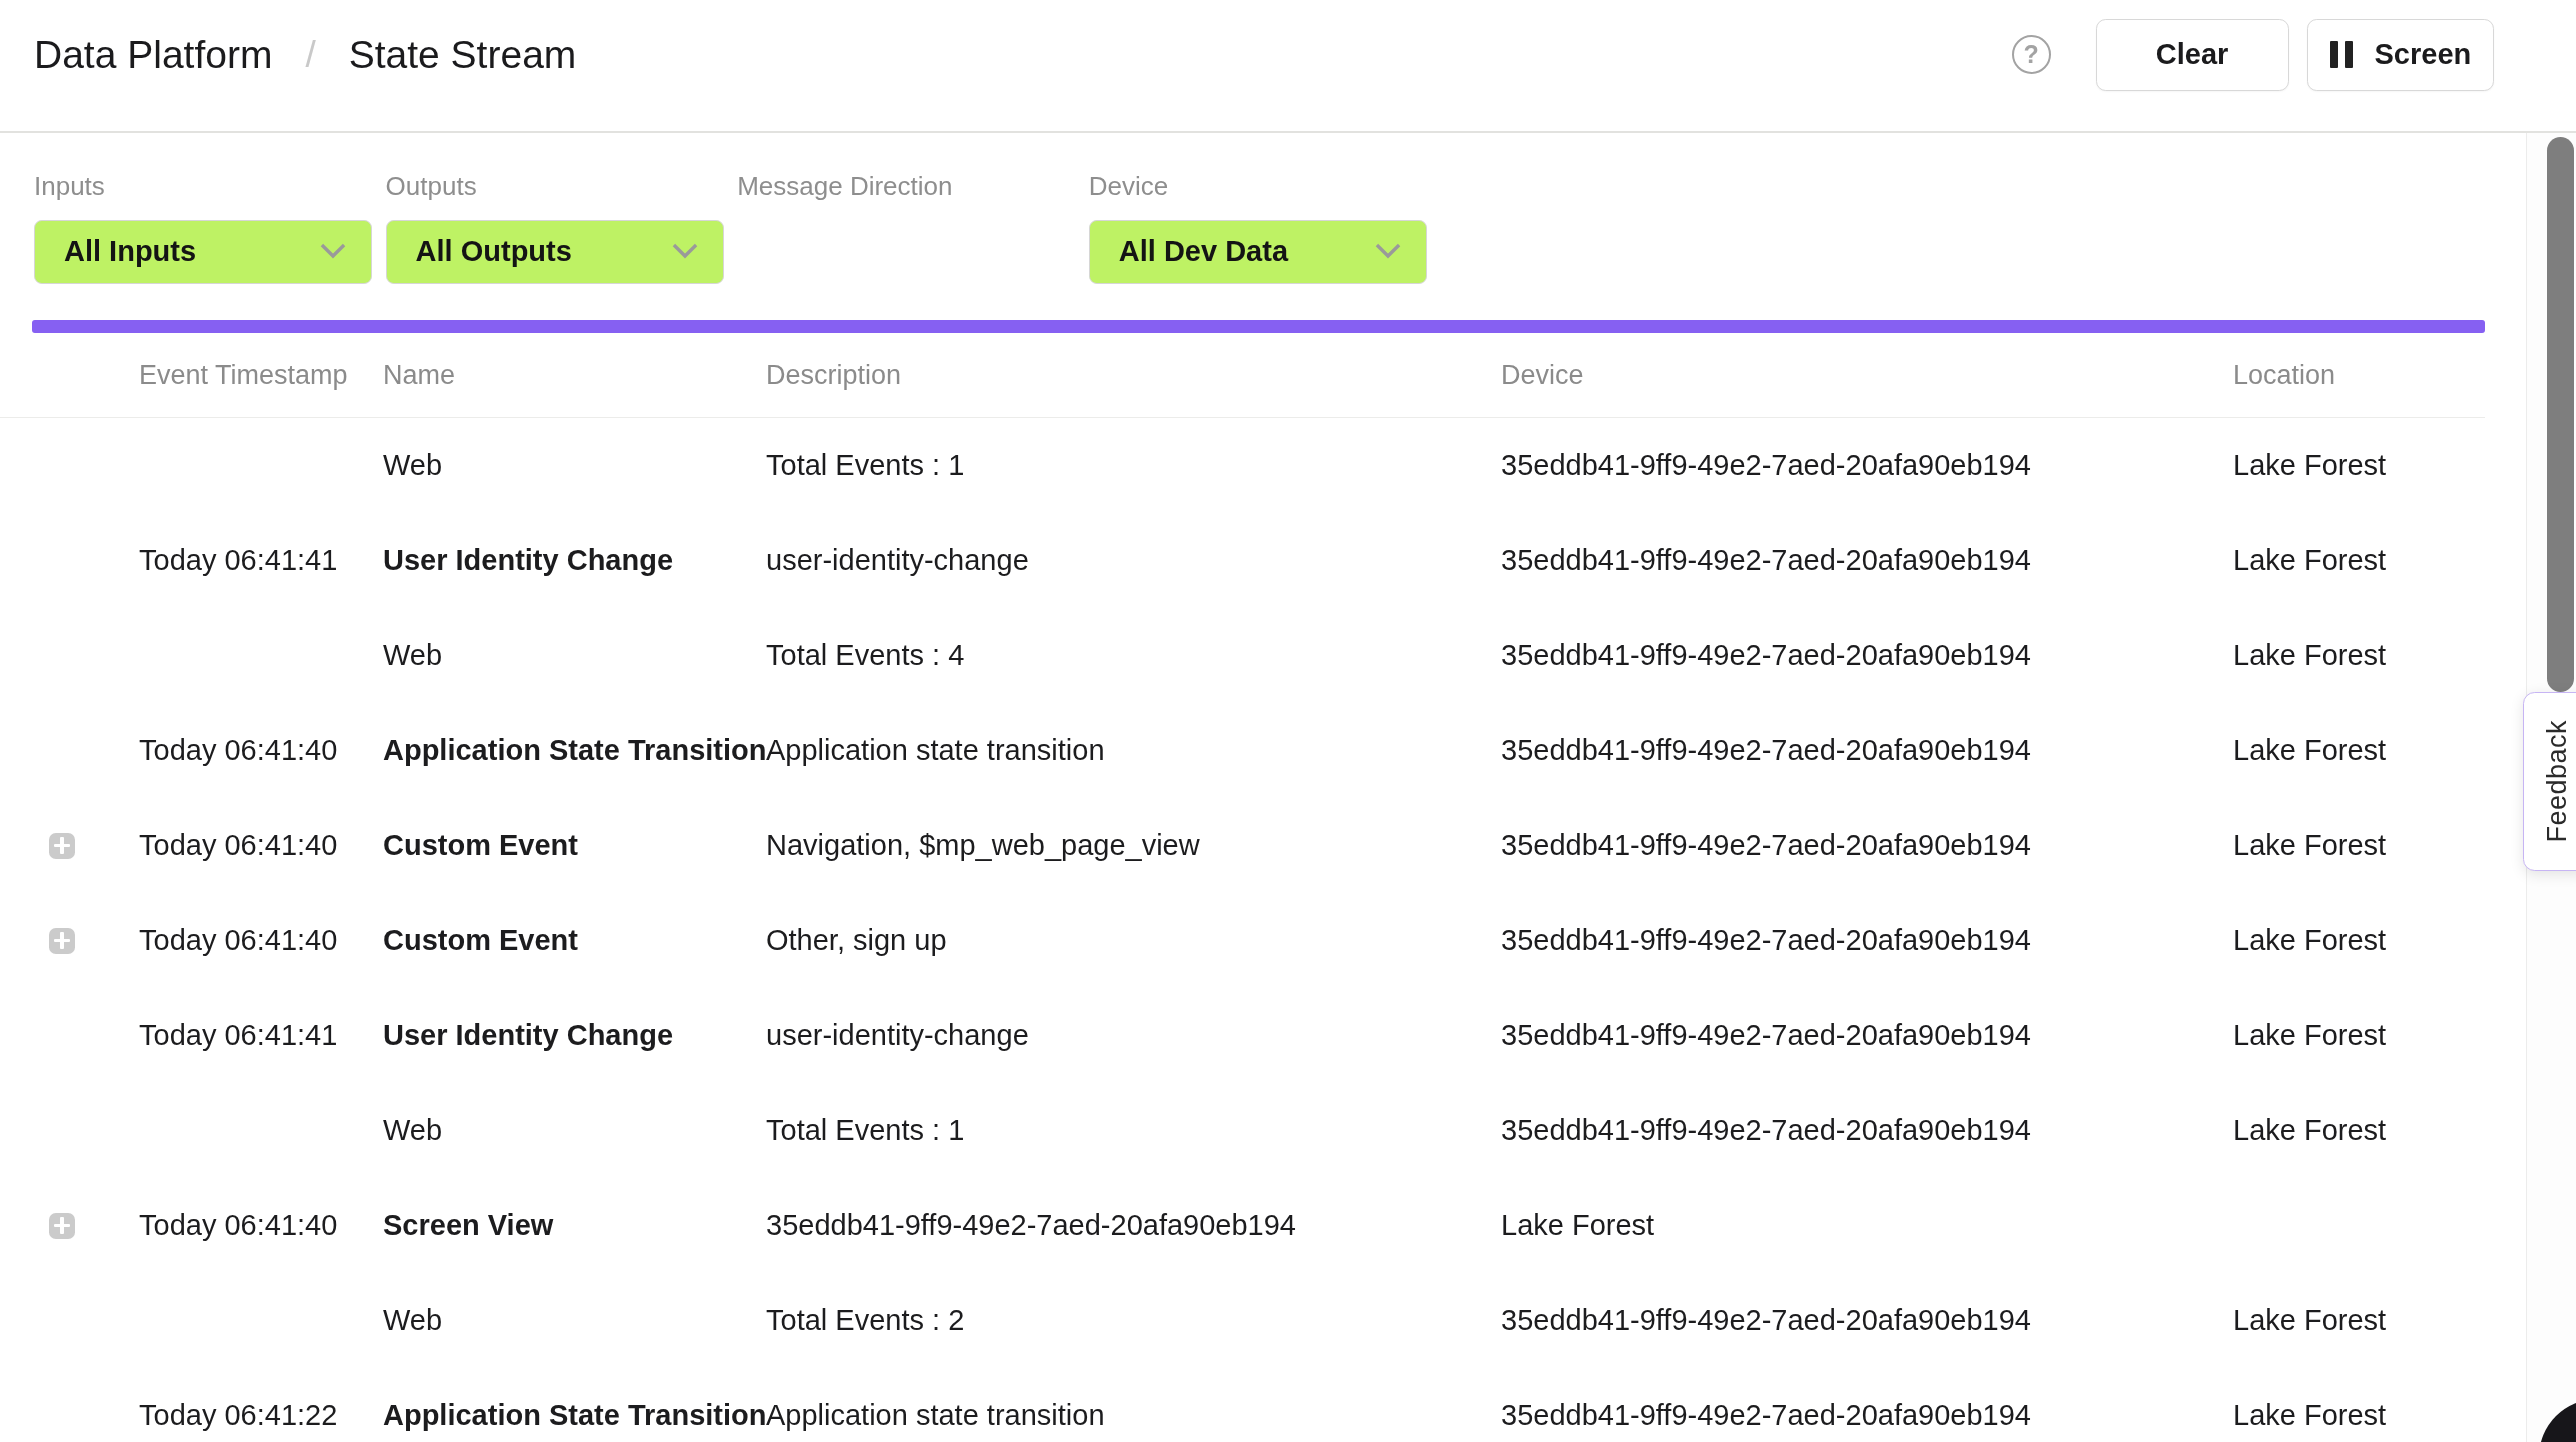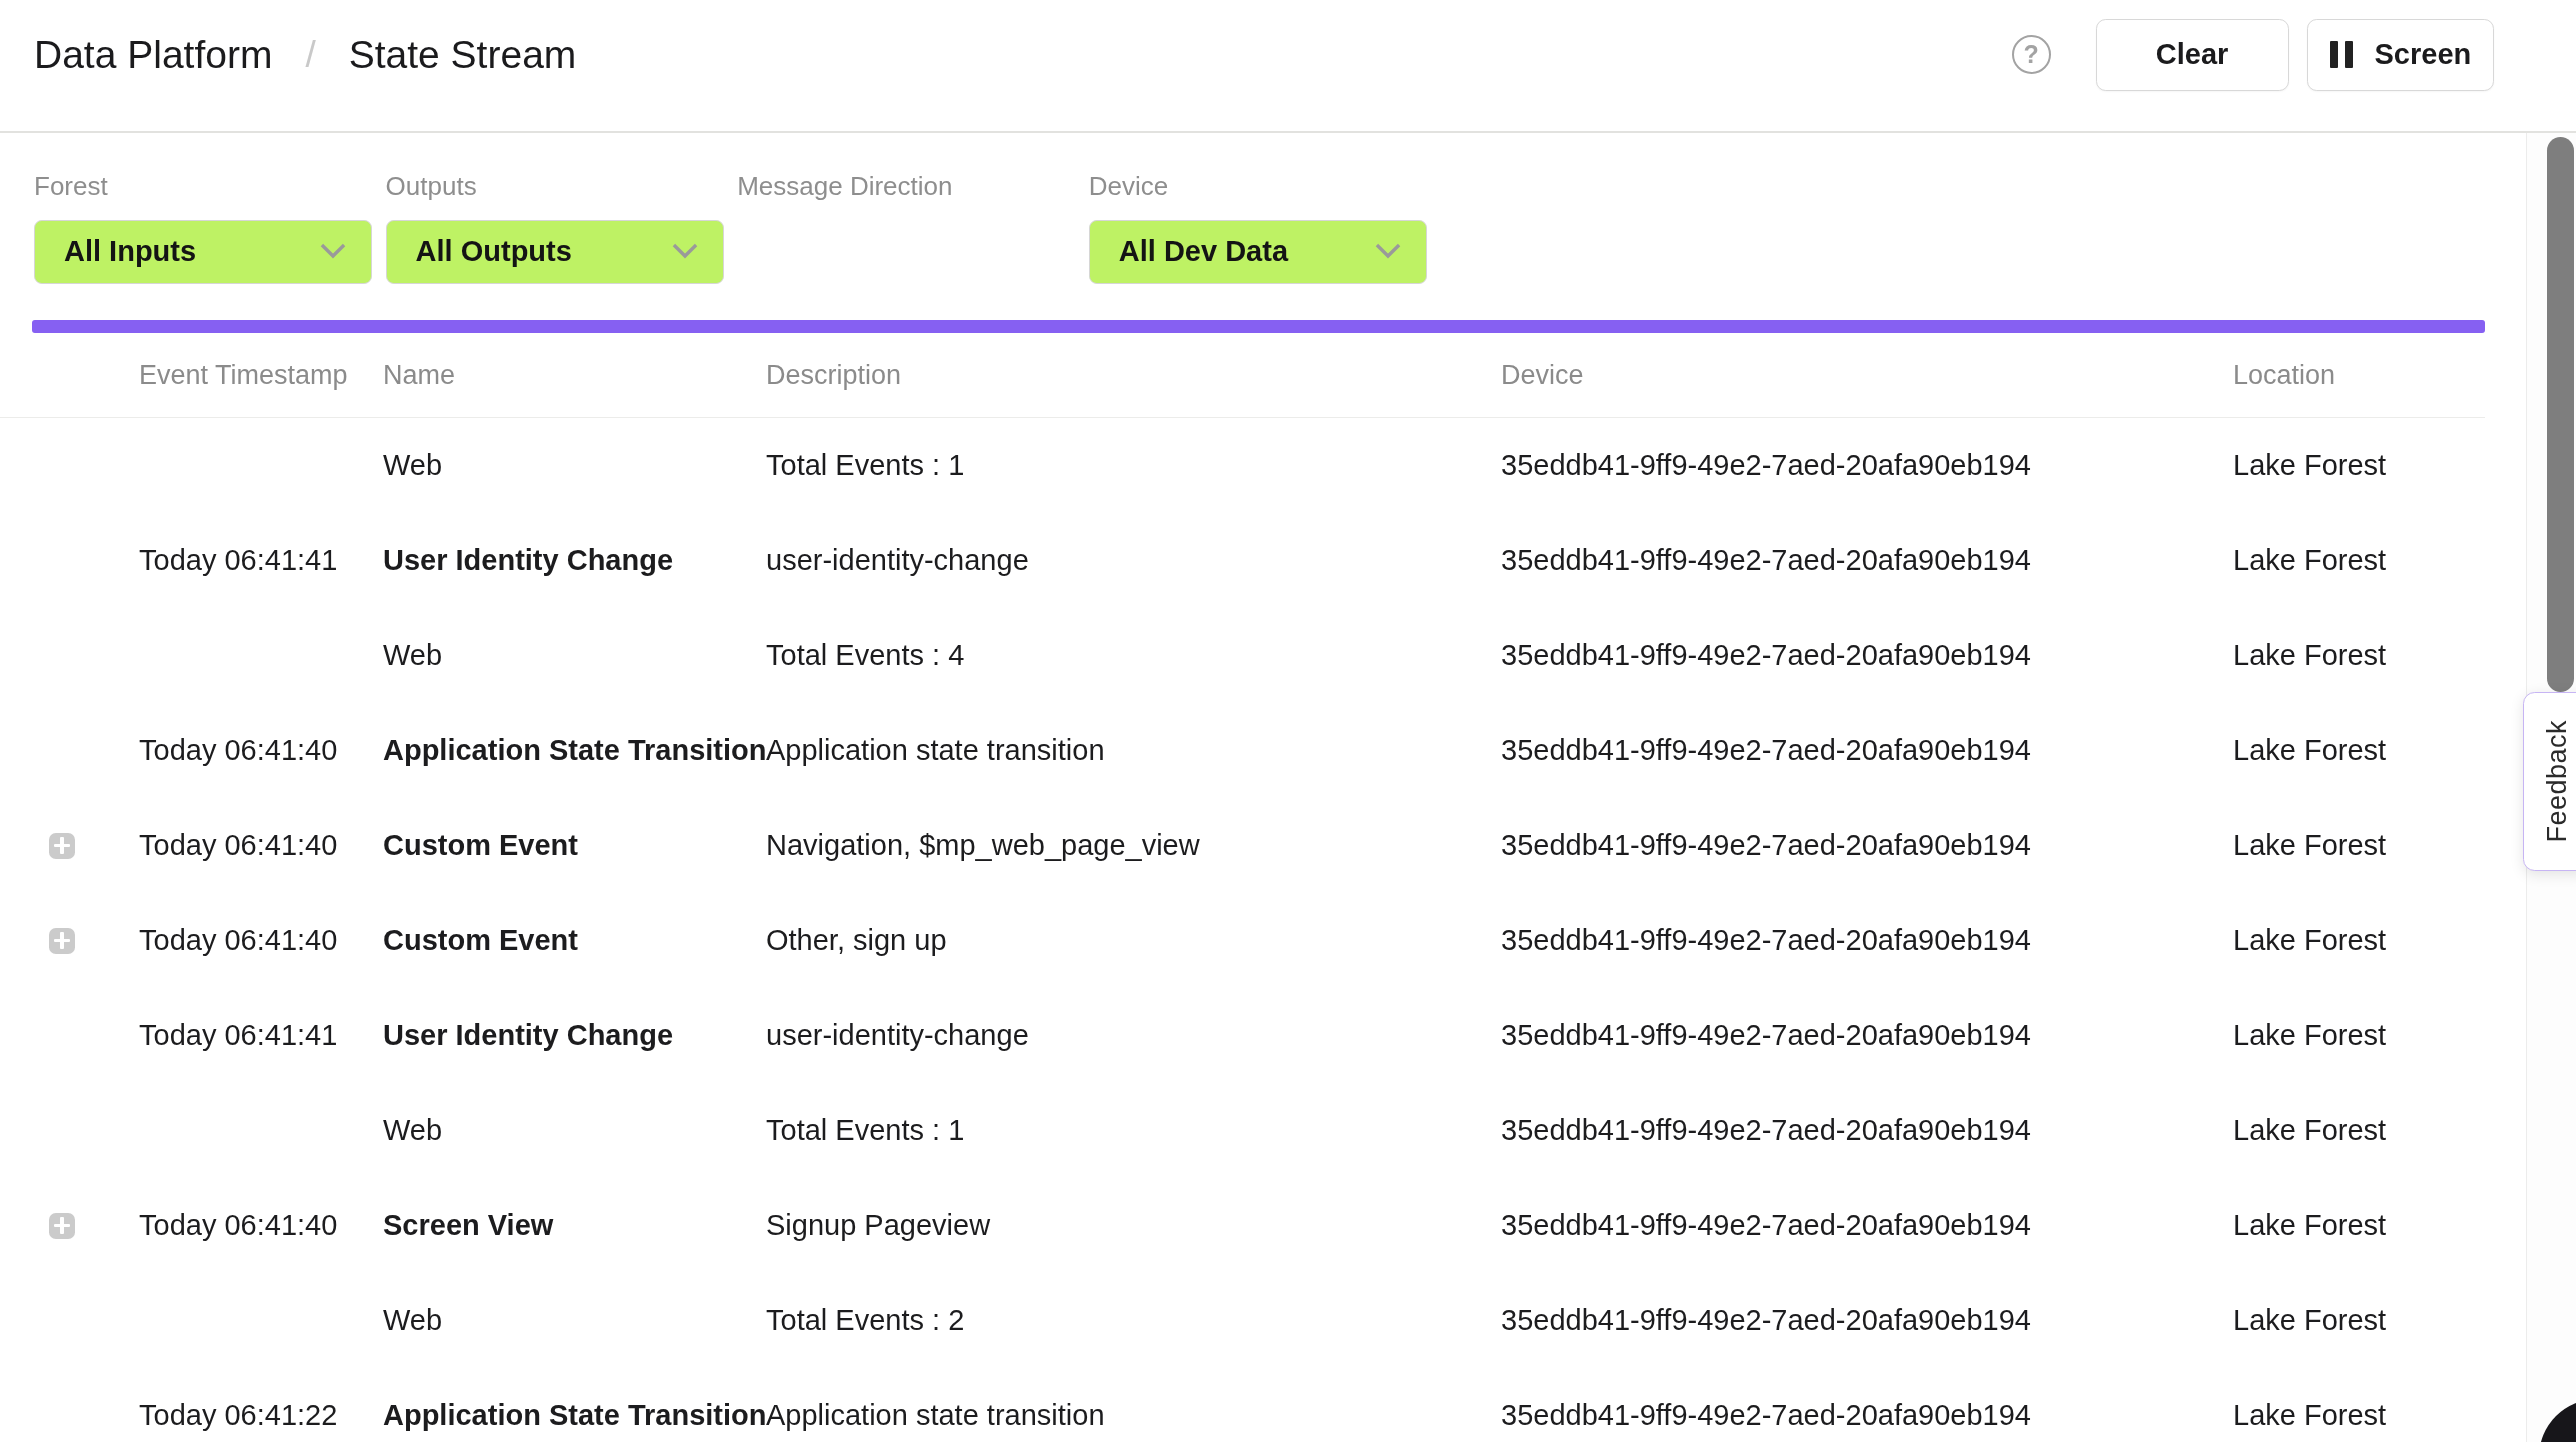--- a/index.html
+++ b/index.html
@@ -104,21 +104,21 @@
           <i></i>
         </span>
       <span>Screen</span>
     </button>
   </div>
 </header>
 <div class="top-divider"></div>
 
 <section class="filters">
   <div class="filter">
-    <div class="filter-label">Forest</div>
+    <div class="filter-label">Inputs</div>
     <div class="select">
       <span class="select-value">All Inputs</span>
       <span class="chevron">
           <svg width="26" height="16.5" viewBox="0 0 27 17">
             <polyline points="2,2 13.5,13.5 25,2" stroke="#9a9a9a" stroke-width="3.5" fill="none"></polyline>
           </svg>
         </span>
     </div>
   </div>
   <div class="filter">
@@ -236,21 +236,20 @@
       </div>
       <div class="tr">
         <div class="td cell-icon">
           <span class="plus visible">
             <i class="ph"></i>
             <i class="pv"></i>
           </span>
         </div>
         <div class="td">Today 06:41:40</div>
         <div class="td name-bold">Screen View</div>
-        <div class="td">Signup Pageview</div>
         <div class="td">35eddb41-9ff9-49e2-7aed-20afa90eb194</div>
         <div class="td">Lake Forest</div>
       </div>
       <div class="tr">
         <div class="td cell-icon"></div>
         <div class="td"></div>
         <div class="td">Web</div>
         <div class="td">Total Events : 2</div>
         <div class="td">35eddb41-9ff9-49e2-7aed-20afa90eb194</div>
         <div class="td">Lake Forest</div>

